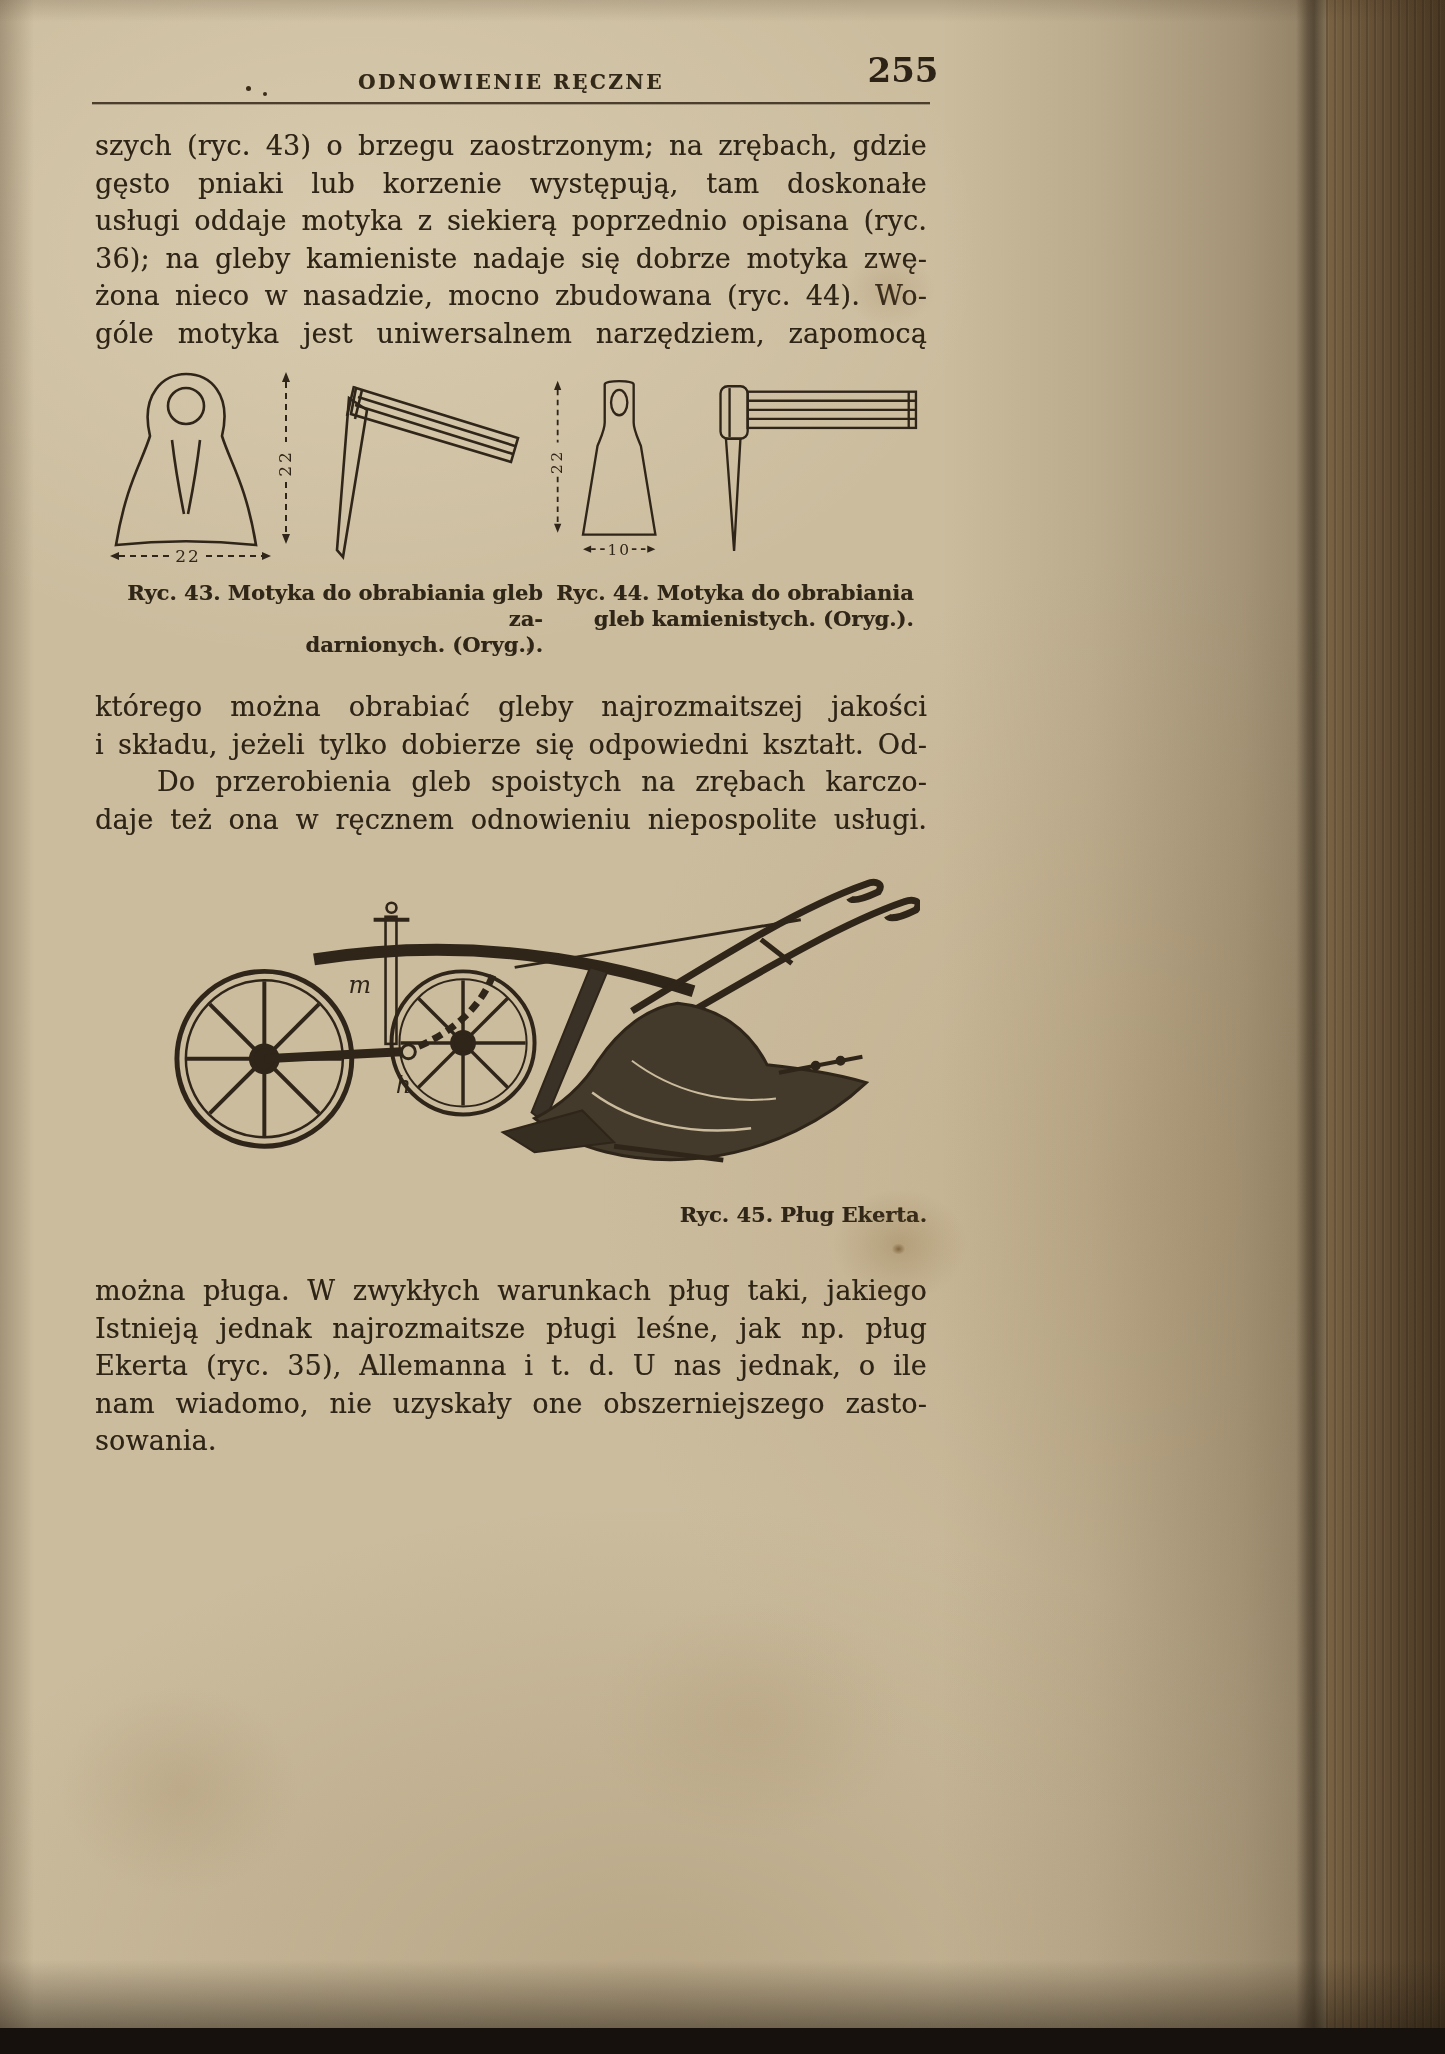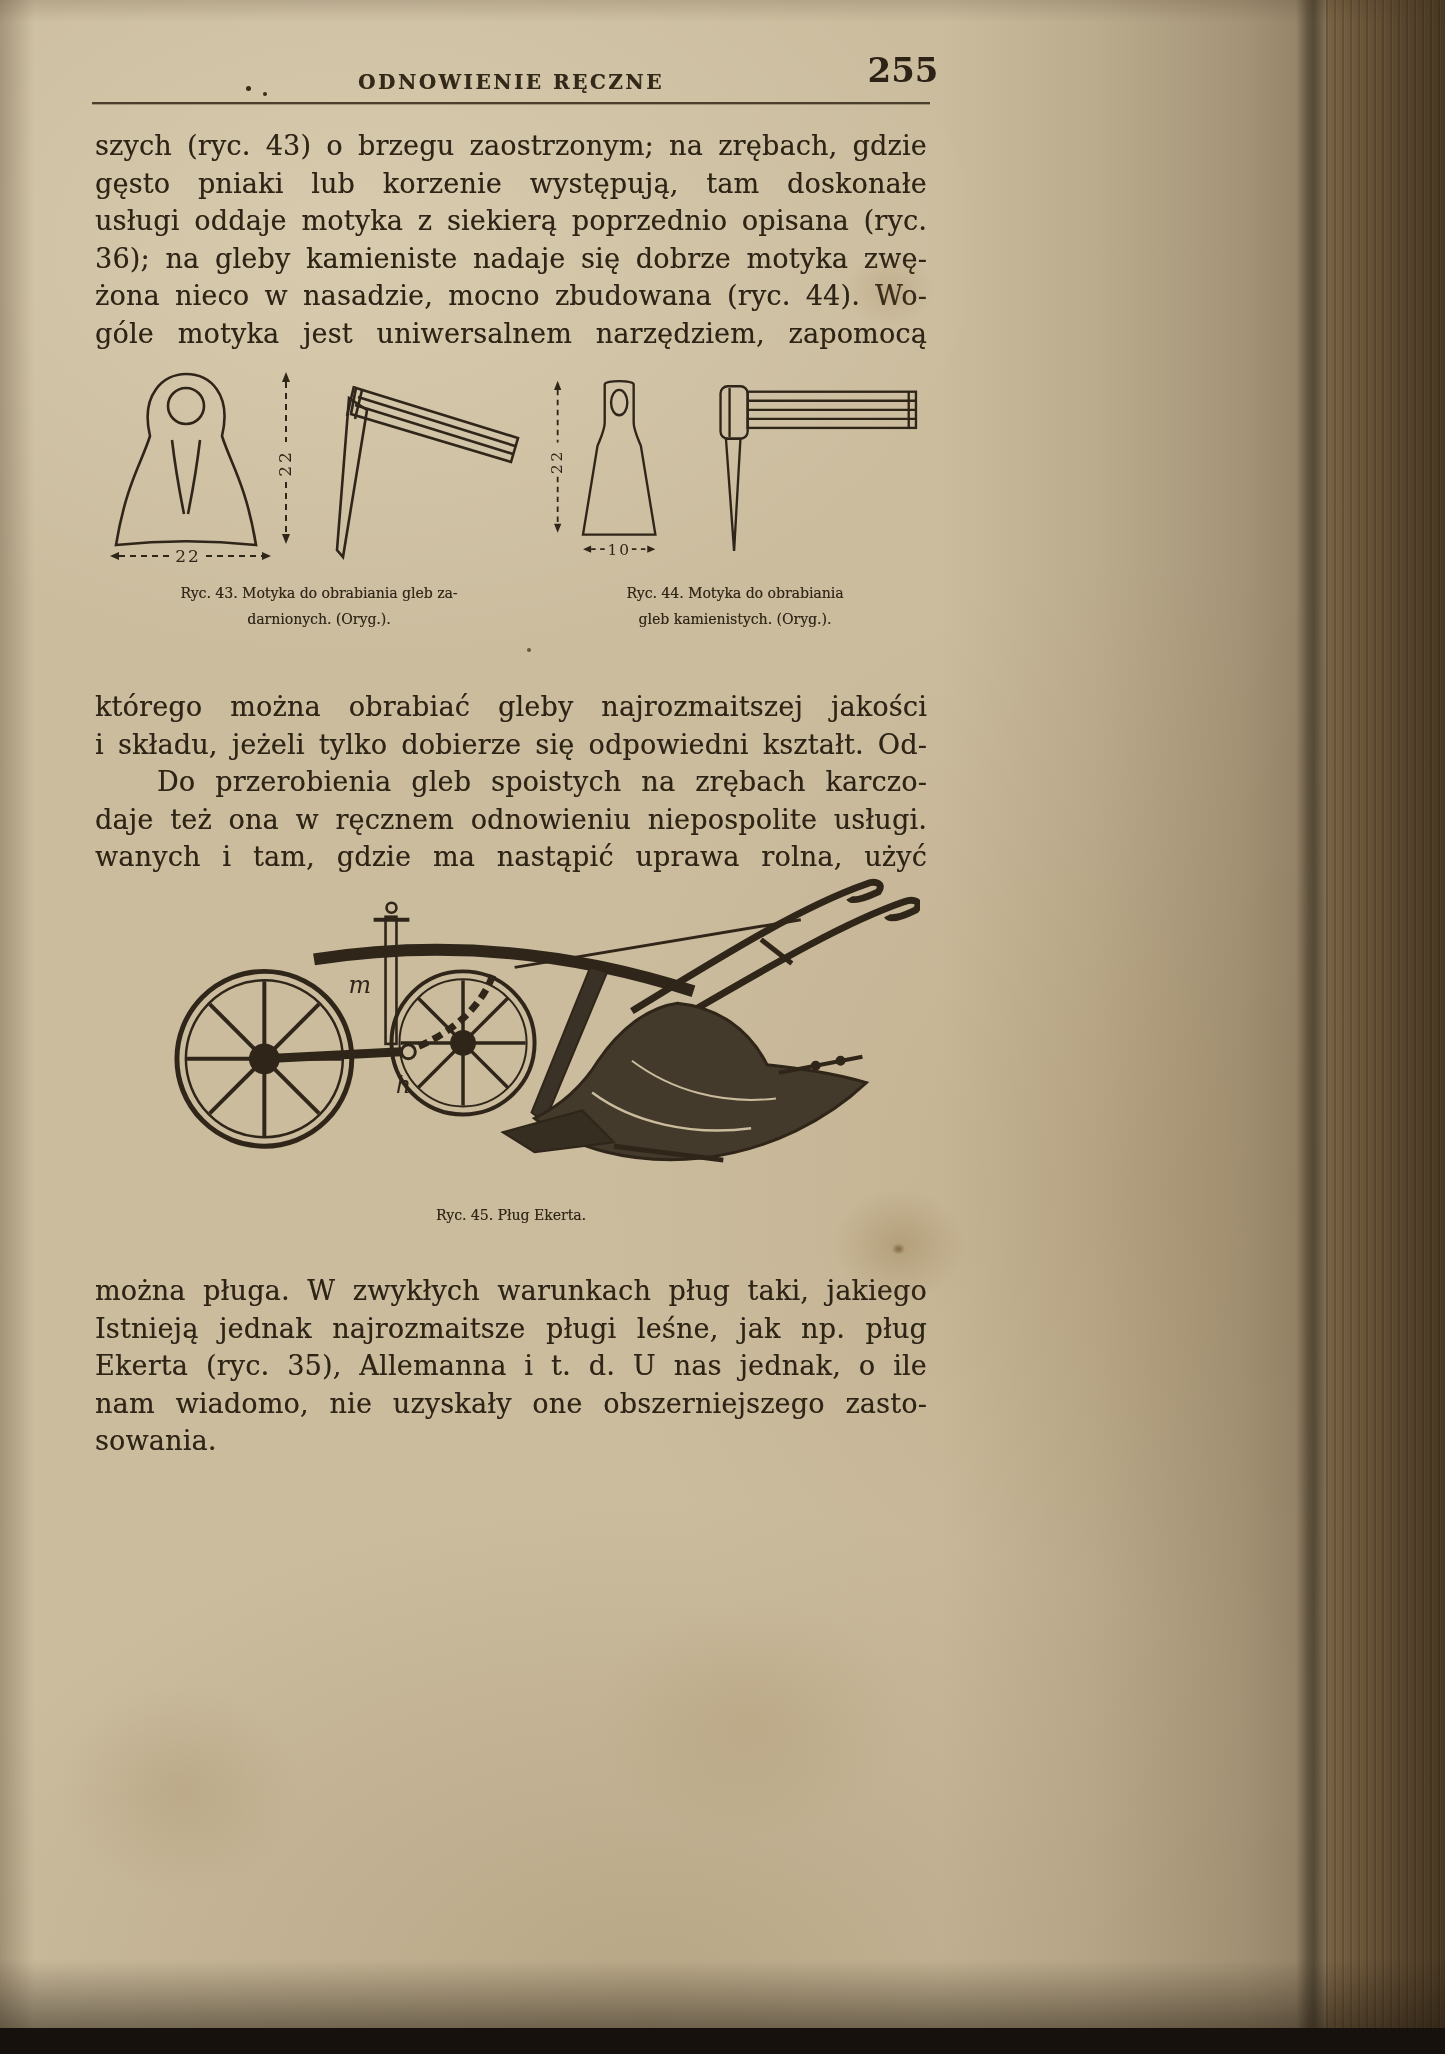--- a/index.html
+++ b/index.html
@@ -38,21 +38,21 @@
   .para1{top:127px;}
   .para2{top:688px;}
   .para3{top:1272px;}
   
   .figures-row{position:absolute;left:95px;top:366px;width:832px;display:flex;}
   .figure-group{display:flex;flex-direction:column;align-items:center;}
   .fig43-group{width:448px;}
   .fig44-group{width:384px;}
   .fig-svg{display:block;}
   .caption{
-    margin-top:16px;text-align:center;font-weight:400;font-size:14px;line-height:26px;
+    margin-top:16px;text-align:right;font-weight:700;font-size:21px;line-height:26px;
     color:#302617;text-shadow:0.3px 0.3px 0.4px rgba(46,36,22,0.5);
   }
   .fig45-wrap{position:absolute;left:165px;top:862px;width:755px;height:330px;}
   .caption45{position:absolute;left:95px;top:1202px;width:832px;margin-top:0;}
   svg .stroke{stroke:#2f2519;fill:none;}
   svg text{fill:#2f2519;font-family:"DejaVu Serif",serif;}
   
   .page-curve{position:absolute;top:0;left:940px;width:505px;height:100%;pointer-events:none;
     background:linear-gradient(to right, rgba(110,88,58,0) 0%, rgba(110,88,58,0.16) 30%,
       rgba(95,75,48,0.36) 60%, rgba(80,62,38,0.52) 78%, rgba(62,48,30,0.62) 100%);}
@@ -186,21 +186,20 @@
         <div>gleb kamienistych. (Oryg.).</div>
       </div>
     </div>
   </div>
 
   <div class="para para2">
       <div class="line">którego można obrabiać gleby najrozmaitszej jakości</div>
       <div class="line">i składu, jeżeli tylko dobierze się odpowiedni kształt. Od-</div>
       <div class="line indent">Do przerobienia gleb spoistych na zrębach karczo-</div>
       <div class="line">daje też ona w ręcznem odnowieniu niepospolite usługi.</div>
-      <div class="line">wanych i tam, gdzie ma nastąpić uprawa rolna, użyć</div>
     </div>
 
   <div class="fig45-wrap">
     <svg width="755" height="330" viewBox="0 0 760 332">
       <g class="stroke">
 
         <g stroke-width="5">
           <circle cx="100" cy="198" r="88"></circle>
           <circle cx="100" cy="198" r="79" stroke-width="2.5"></circle>
           <g stroke-width="4">

